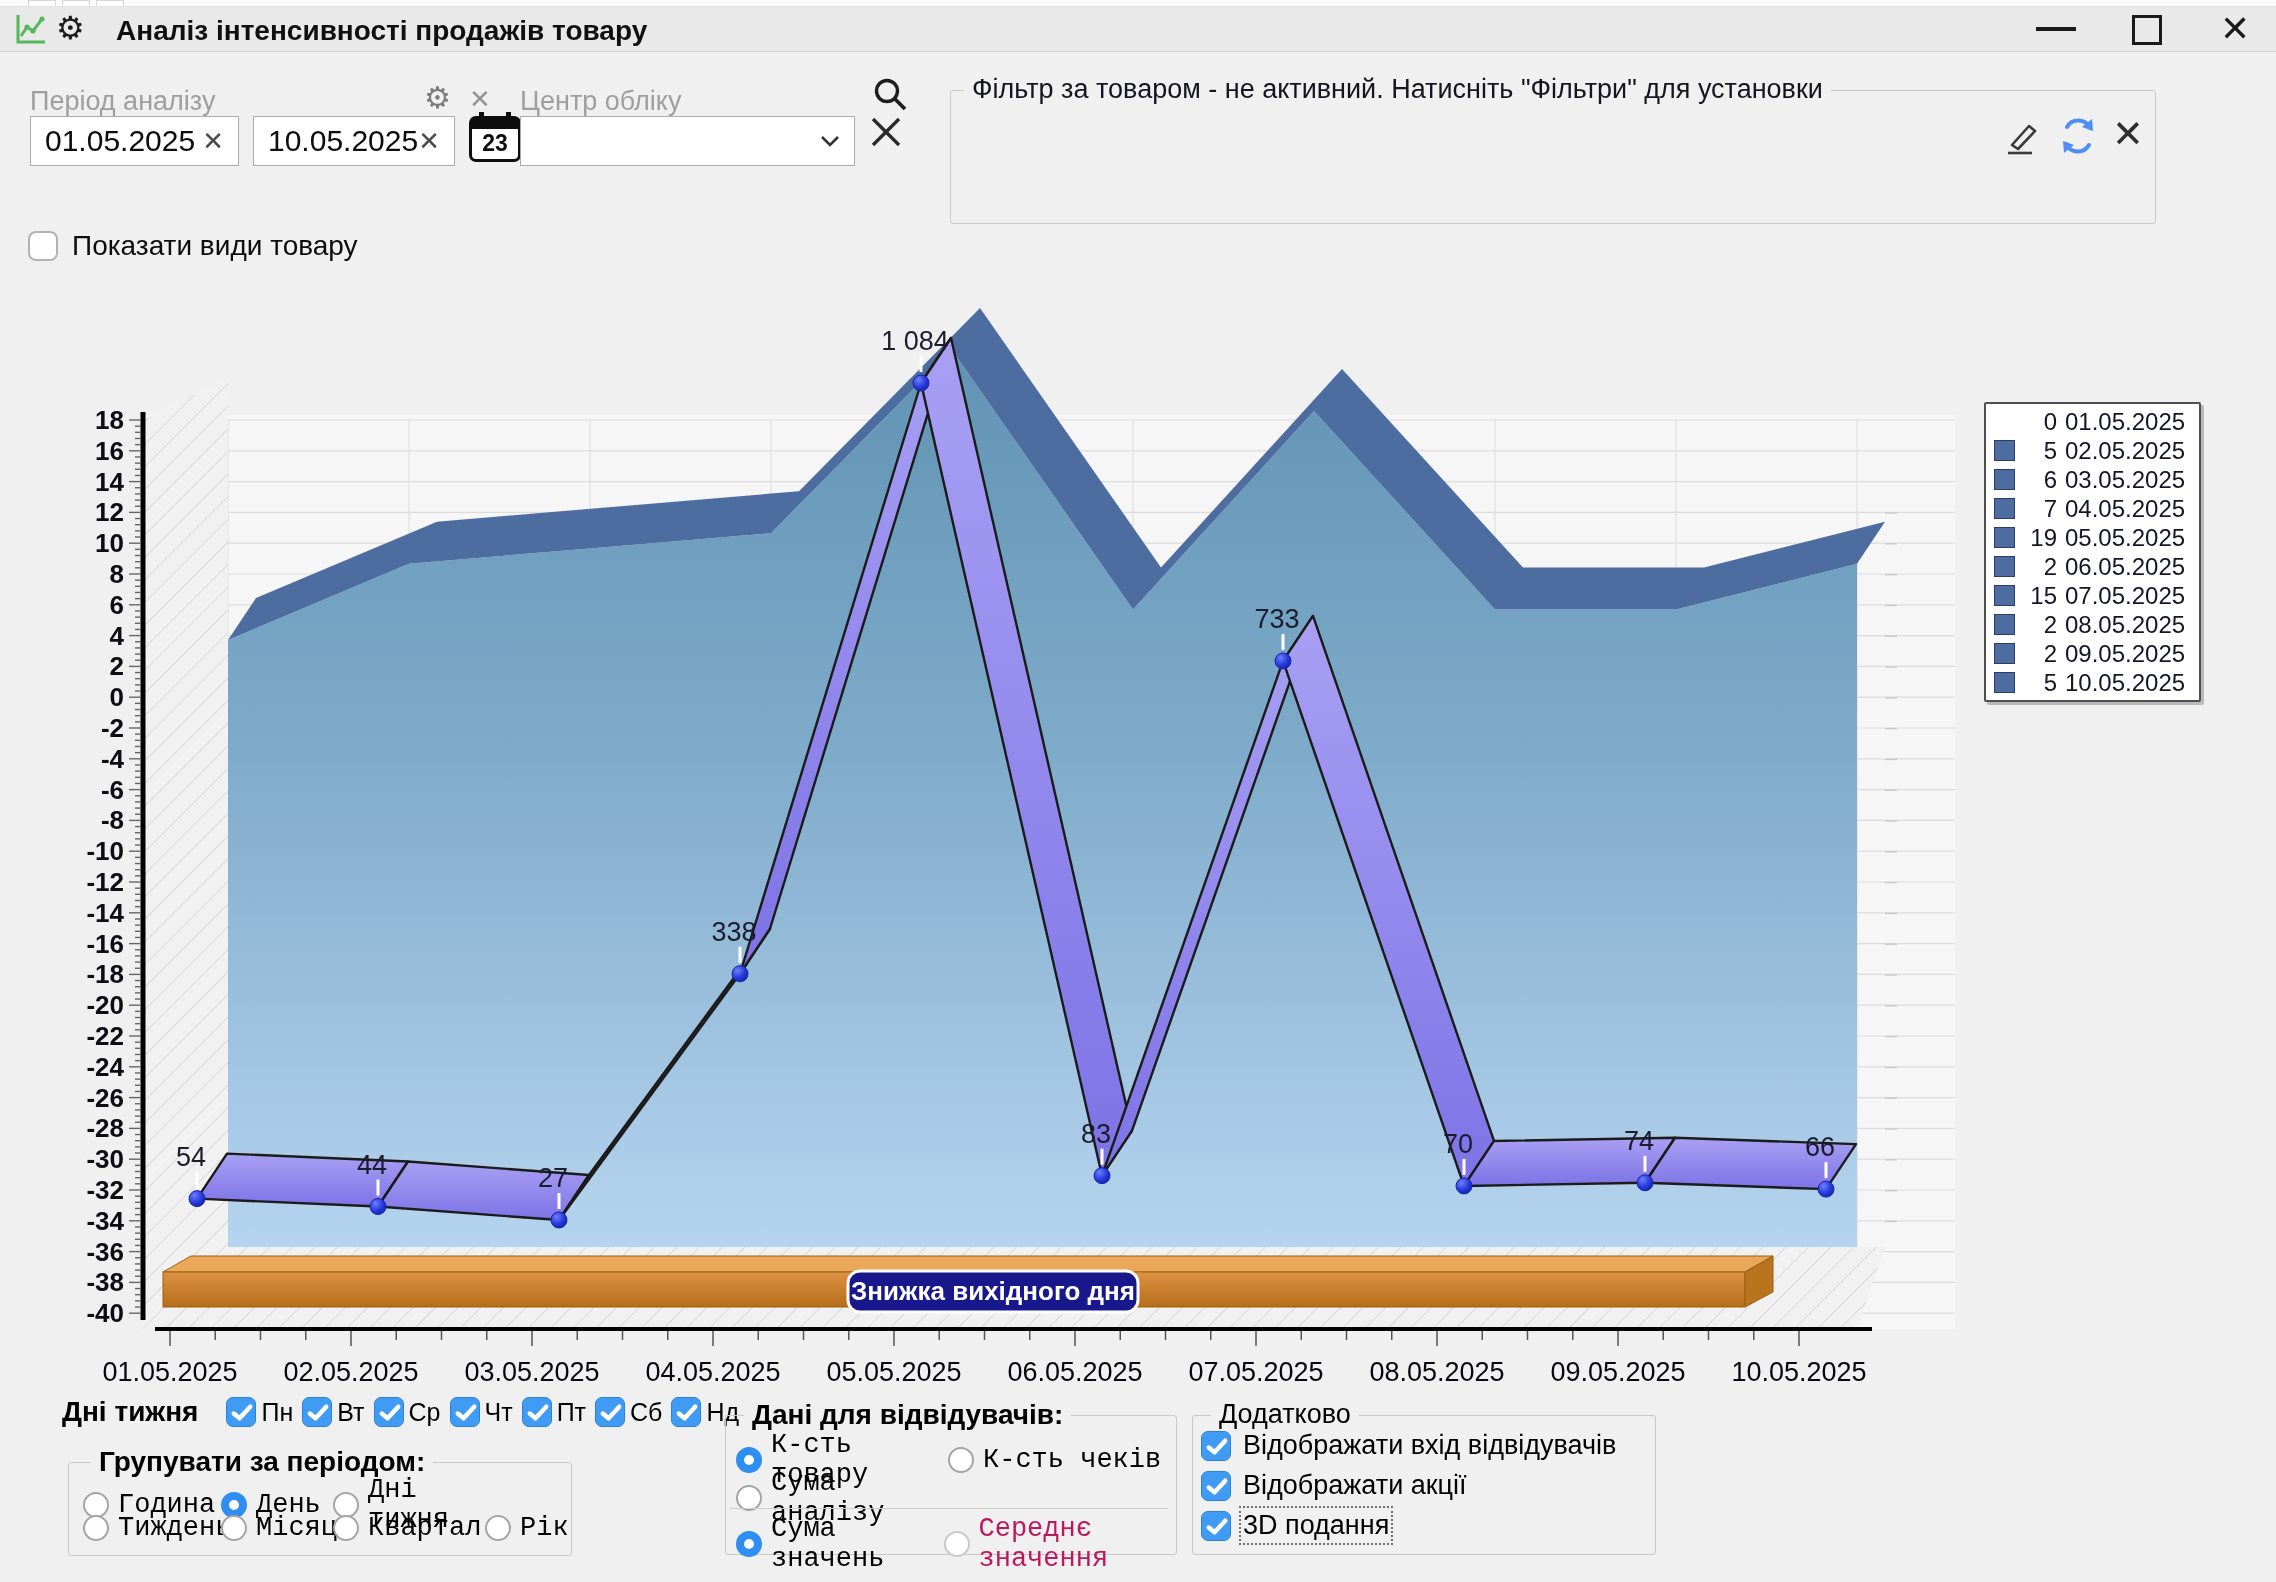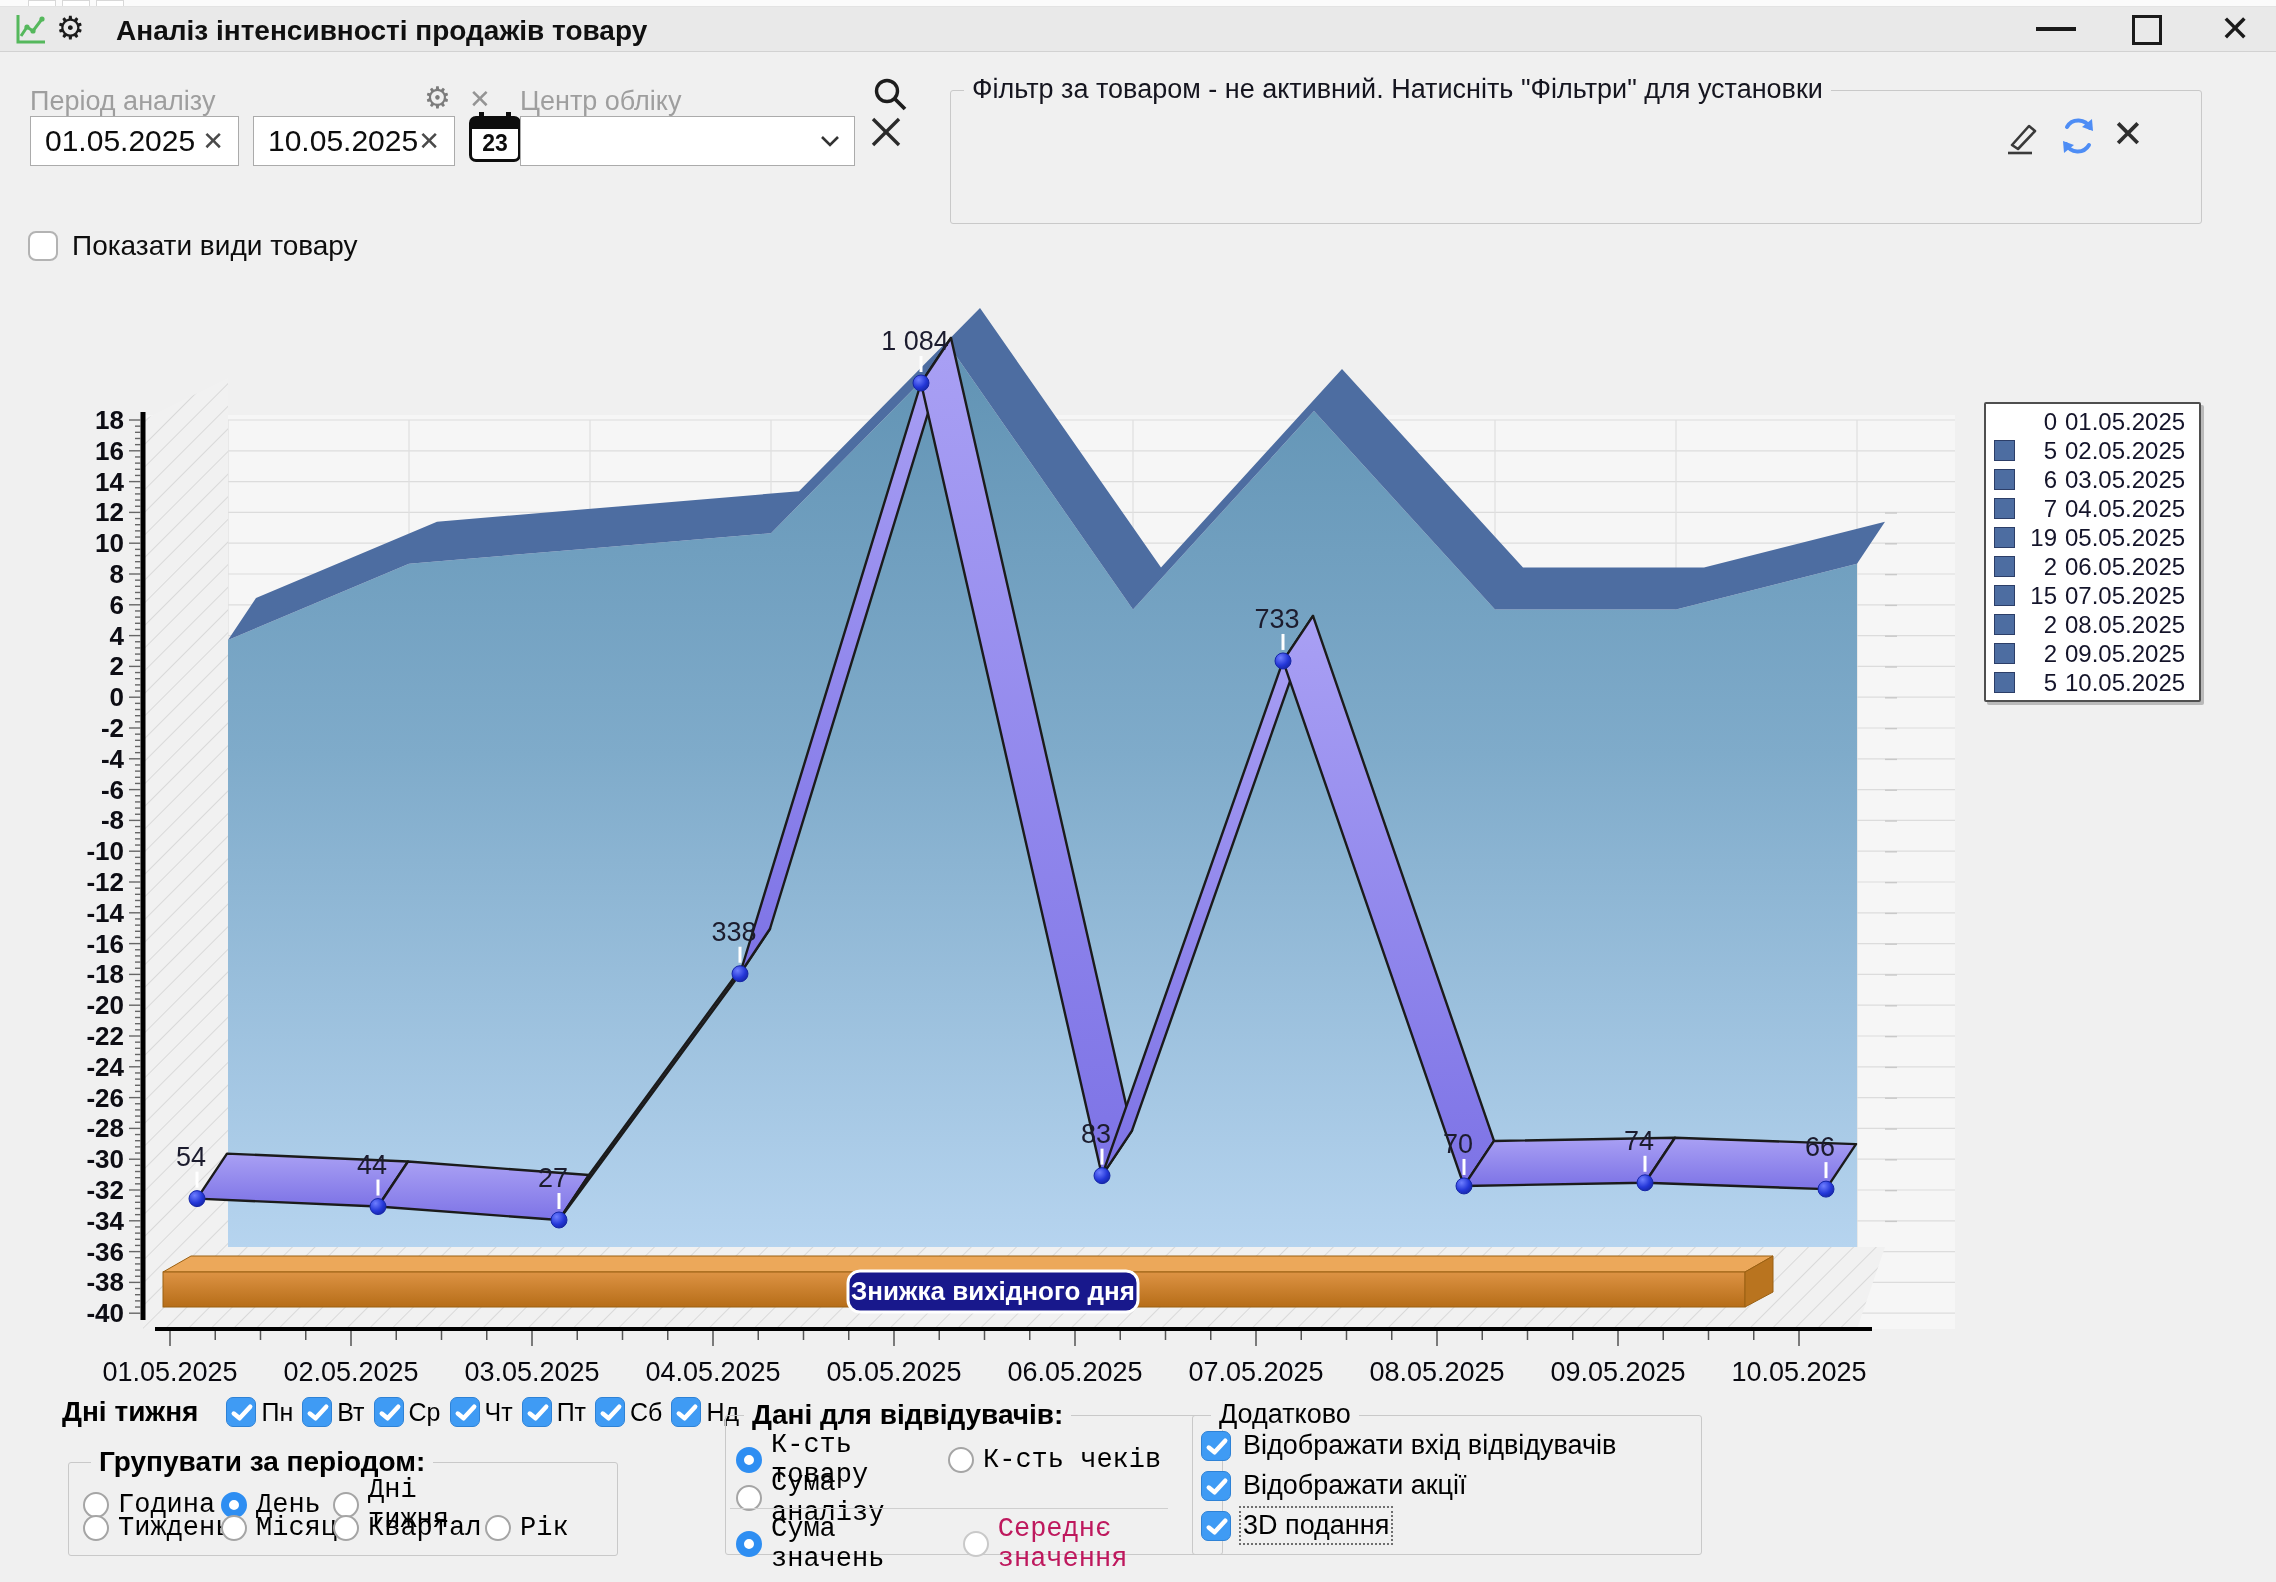--- a/index.html
+++ b/index.html
@@ -36,21 +36,21 @@
   #calendar-btn .cal-top{position:absolute;left:0;top:0;width:100%;height:10px;background:#0d0d0d;}
   #calendar-btn .h1,#calendar-btn .h2{position:absolute;top:-7px;width:5px;height:10px;background:#0d0d0d;}
   #calendar-btn .h1{left:7px;} #calendar-btn .h2{right:7px;}
   #calendar-btn .cal-num{position:absolute;left:0;top:11px;width:100%;text-align:center;font-size:23px;font-weight:bold;color:#0d0d0d;}
   #center-label{left:520px;top:86px;}
   #center-combo{left:520px;top:116px;width:333px;height:48px;}
   #combo-chev{position:absolute;right:14px;top:18px;}
   #search-icon{left:872px;top:76px;width:38px;height:38px;}
   #big-x{left:868px;top:114px;width:36px;height:36px;}
   
-  .groupbox{border:1px solid #c9c9c9;border-radius:3px;background:transparent;padding-left:46px;}
+  .groupbox{border:1px solid #c9c9c9;border-radius:3px;background:transparent;}
   .groupbox > .gtitle{position:absolute;top:-17px;left:13px;background:#f0f0f0;padding:0 8px;white-space:nowrap;}
   #filter-box{left:950px;top:90px;width:1204px;height:132px;}
   #filter-box .gtitle{font-size:27px;font-weight:500;color:#15151f;}
   #pencil-icon{left:2002px;top:118px;width:40px;height:40px;}
   #refresh-icon{left:2056px;top:114px;width:44px;height:44px;}
   #filter-x{left:2112px;top:112px;font-size:38px;font-weight:300;color:#2e2e2e;}
   
   #show-types{left:28px;top:230px;display:flex;align-items:center;gap:14px;}
   .cb-empty{width:30px;height:30px;border:2px solid #b3b3b3;border-radius:8px;background:#fff;box-sizing:border-box;}
   #show-types span.lbl{font-size:28px;color:#0d0d0d;}

